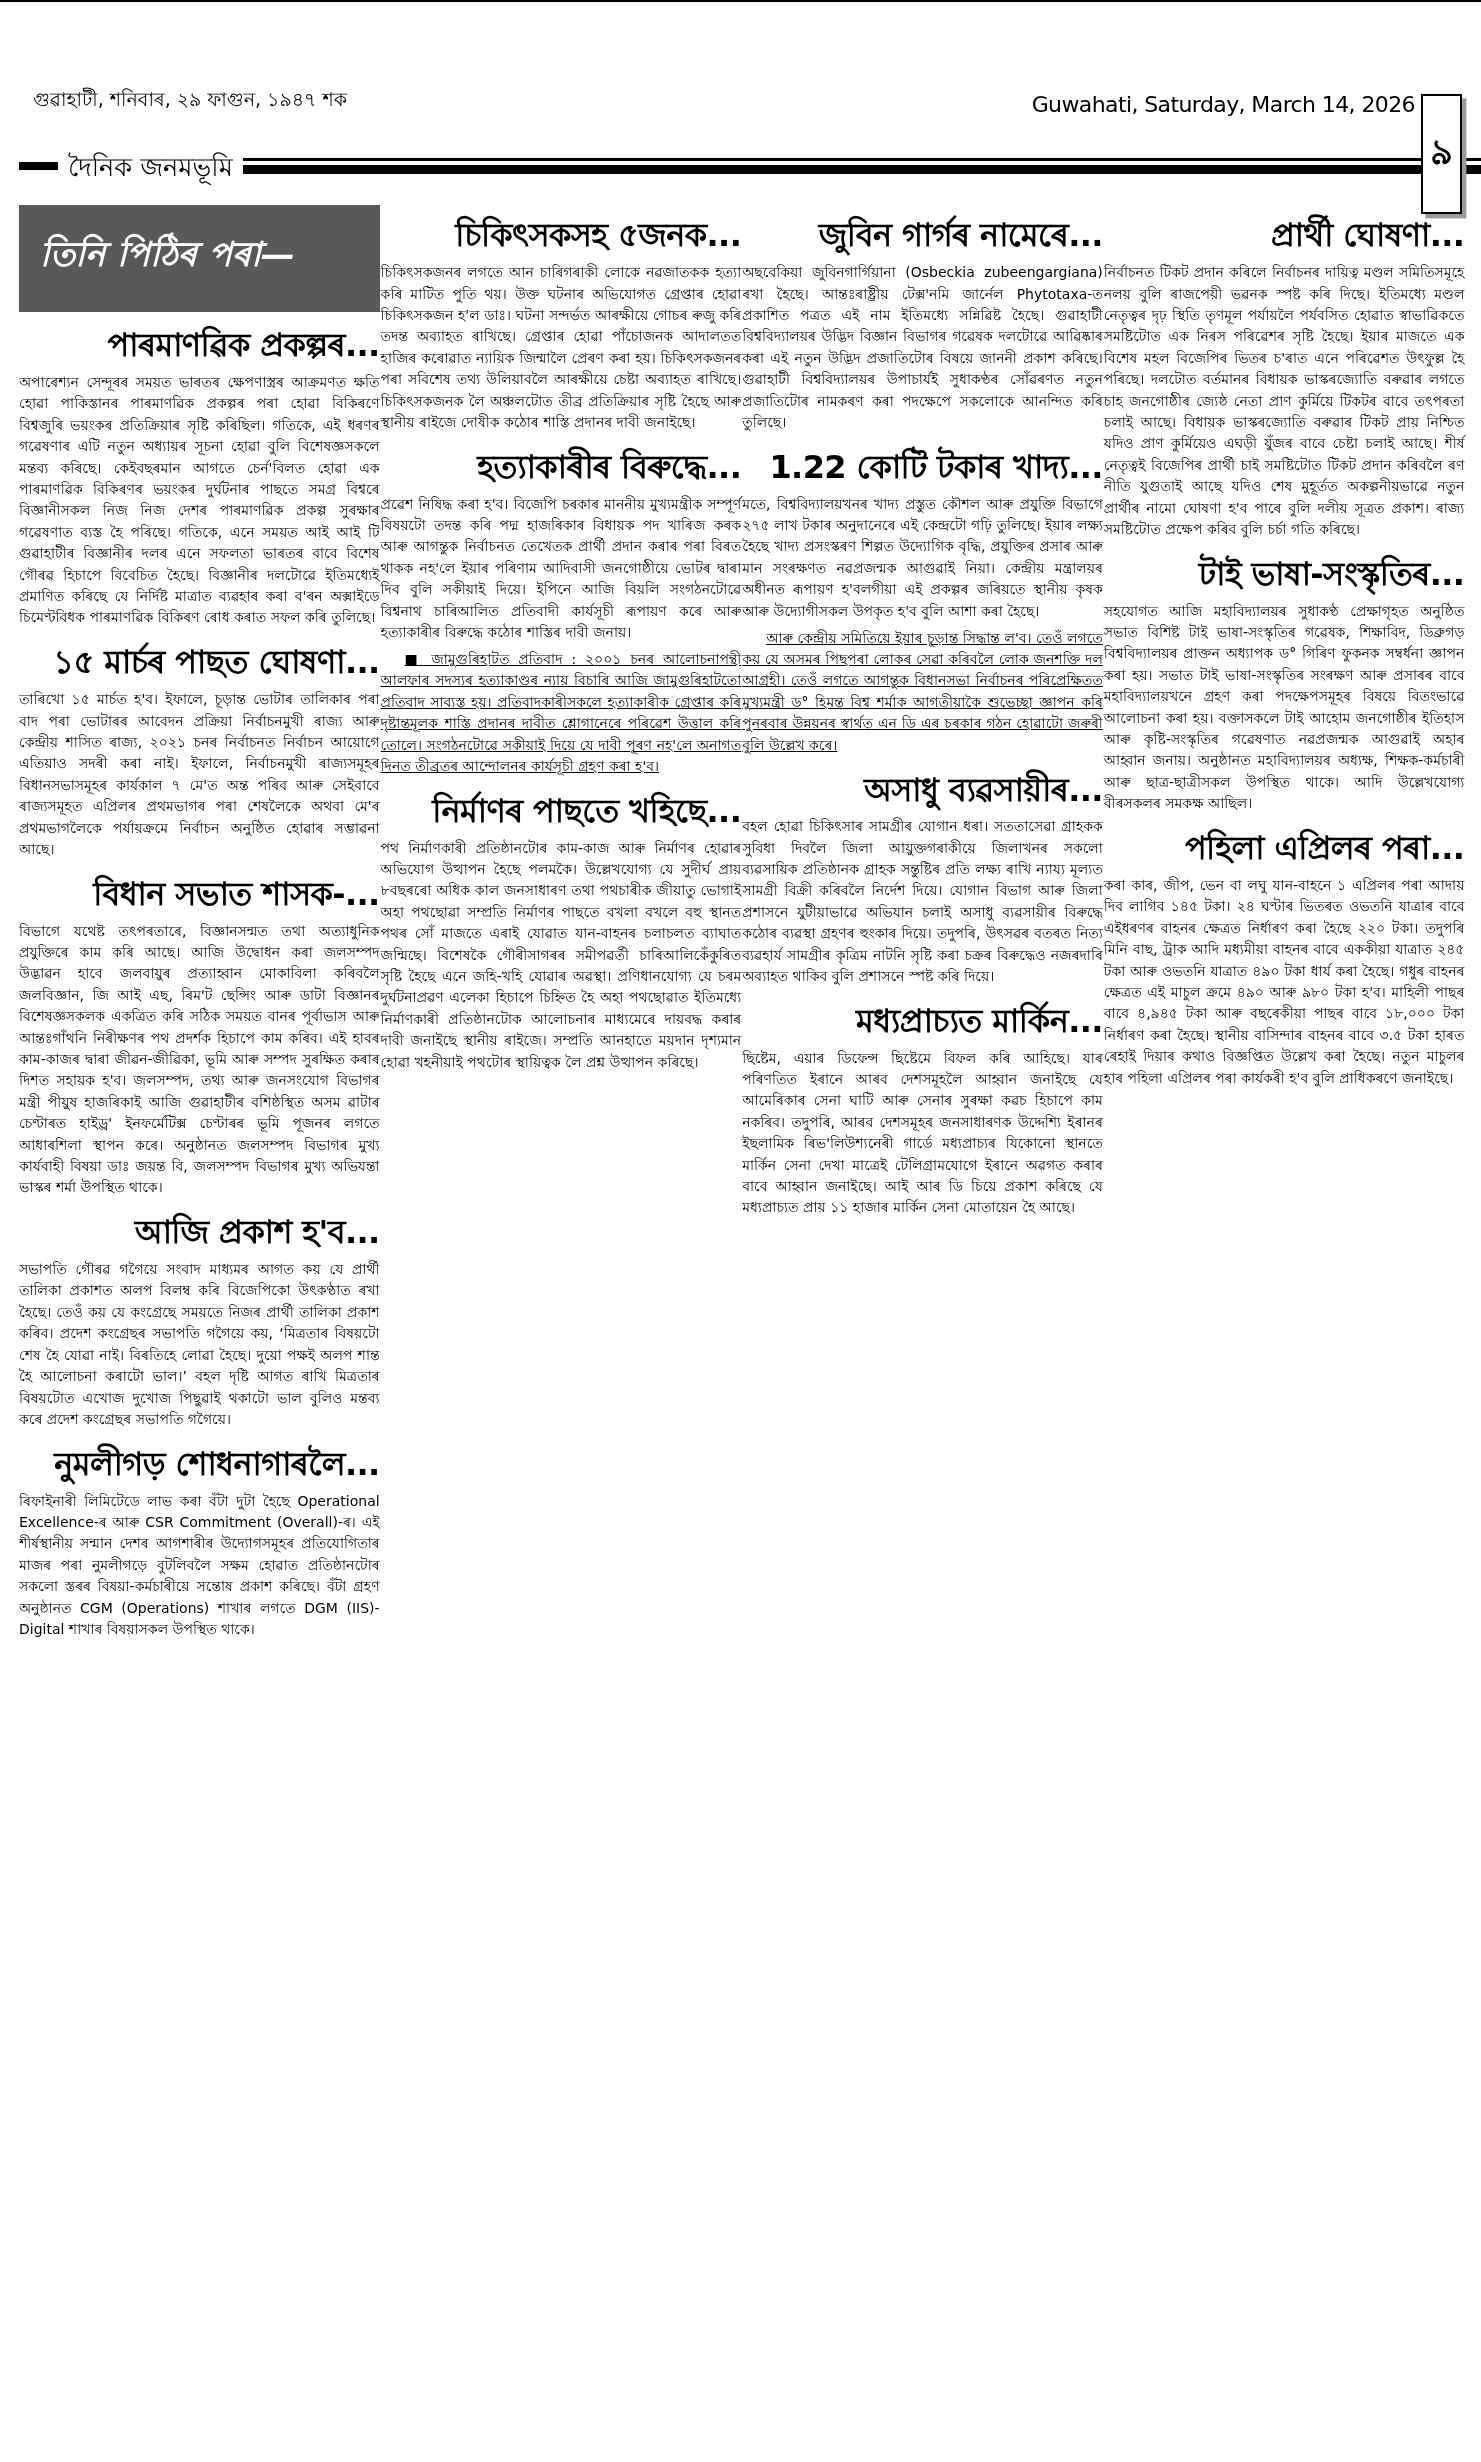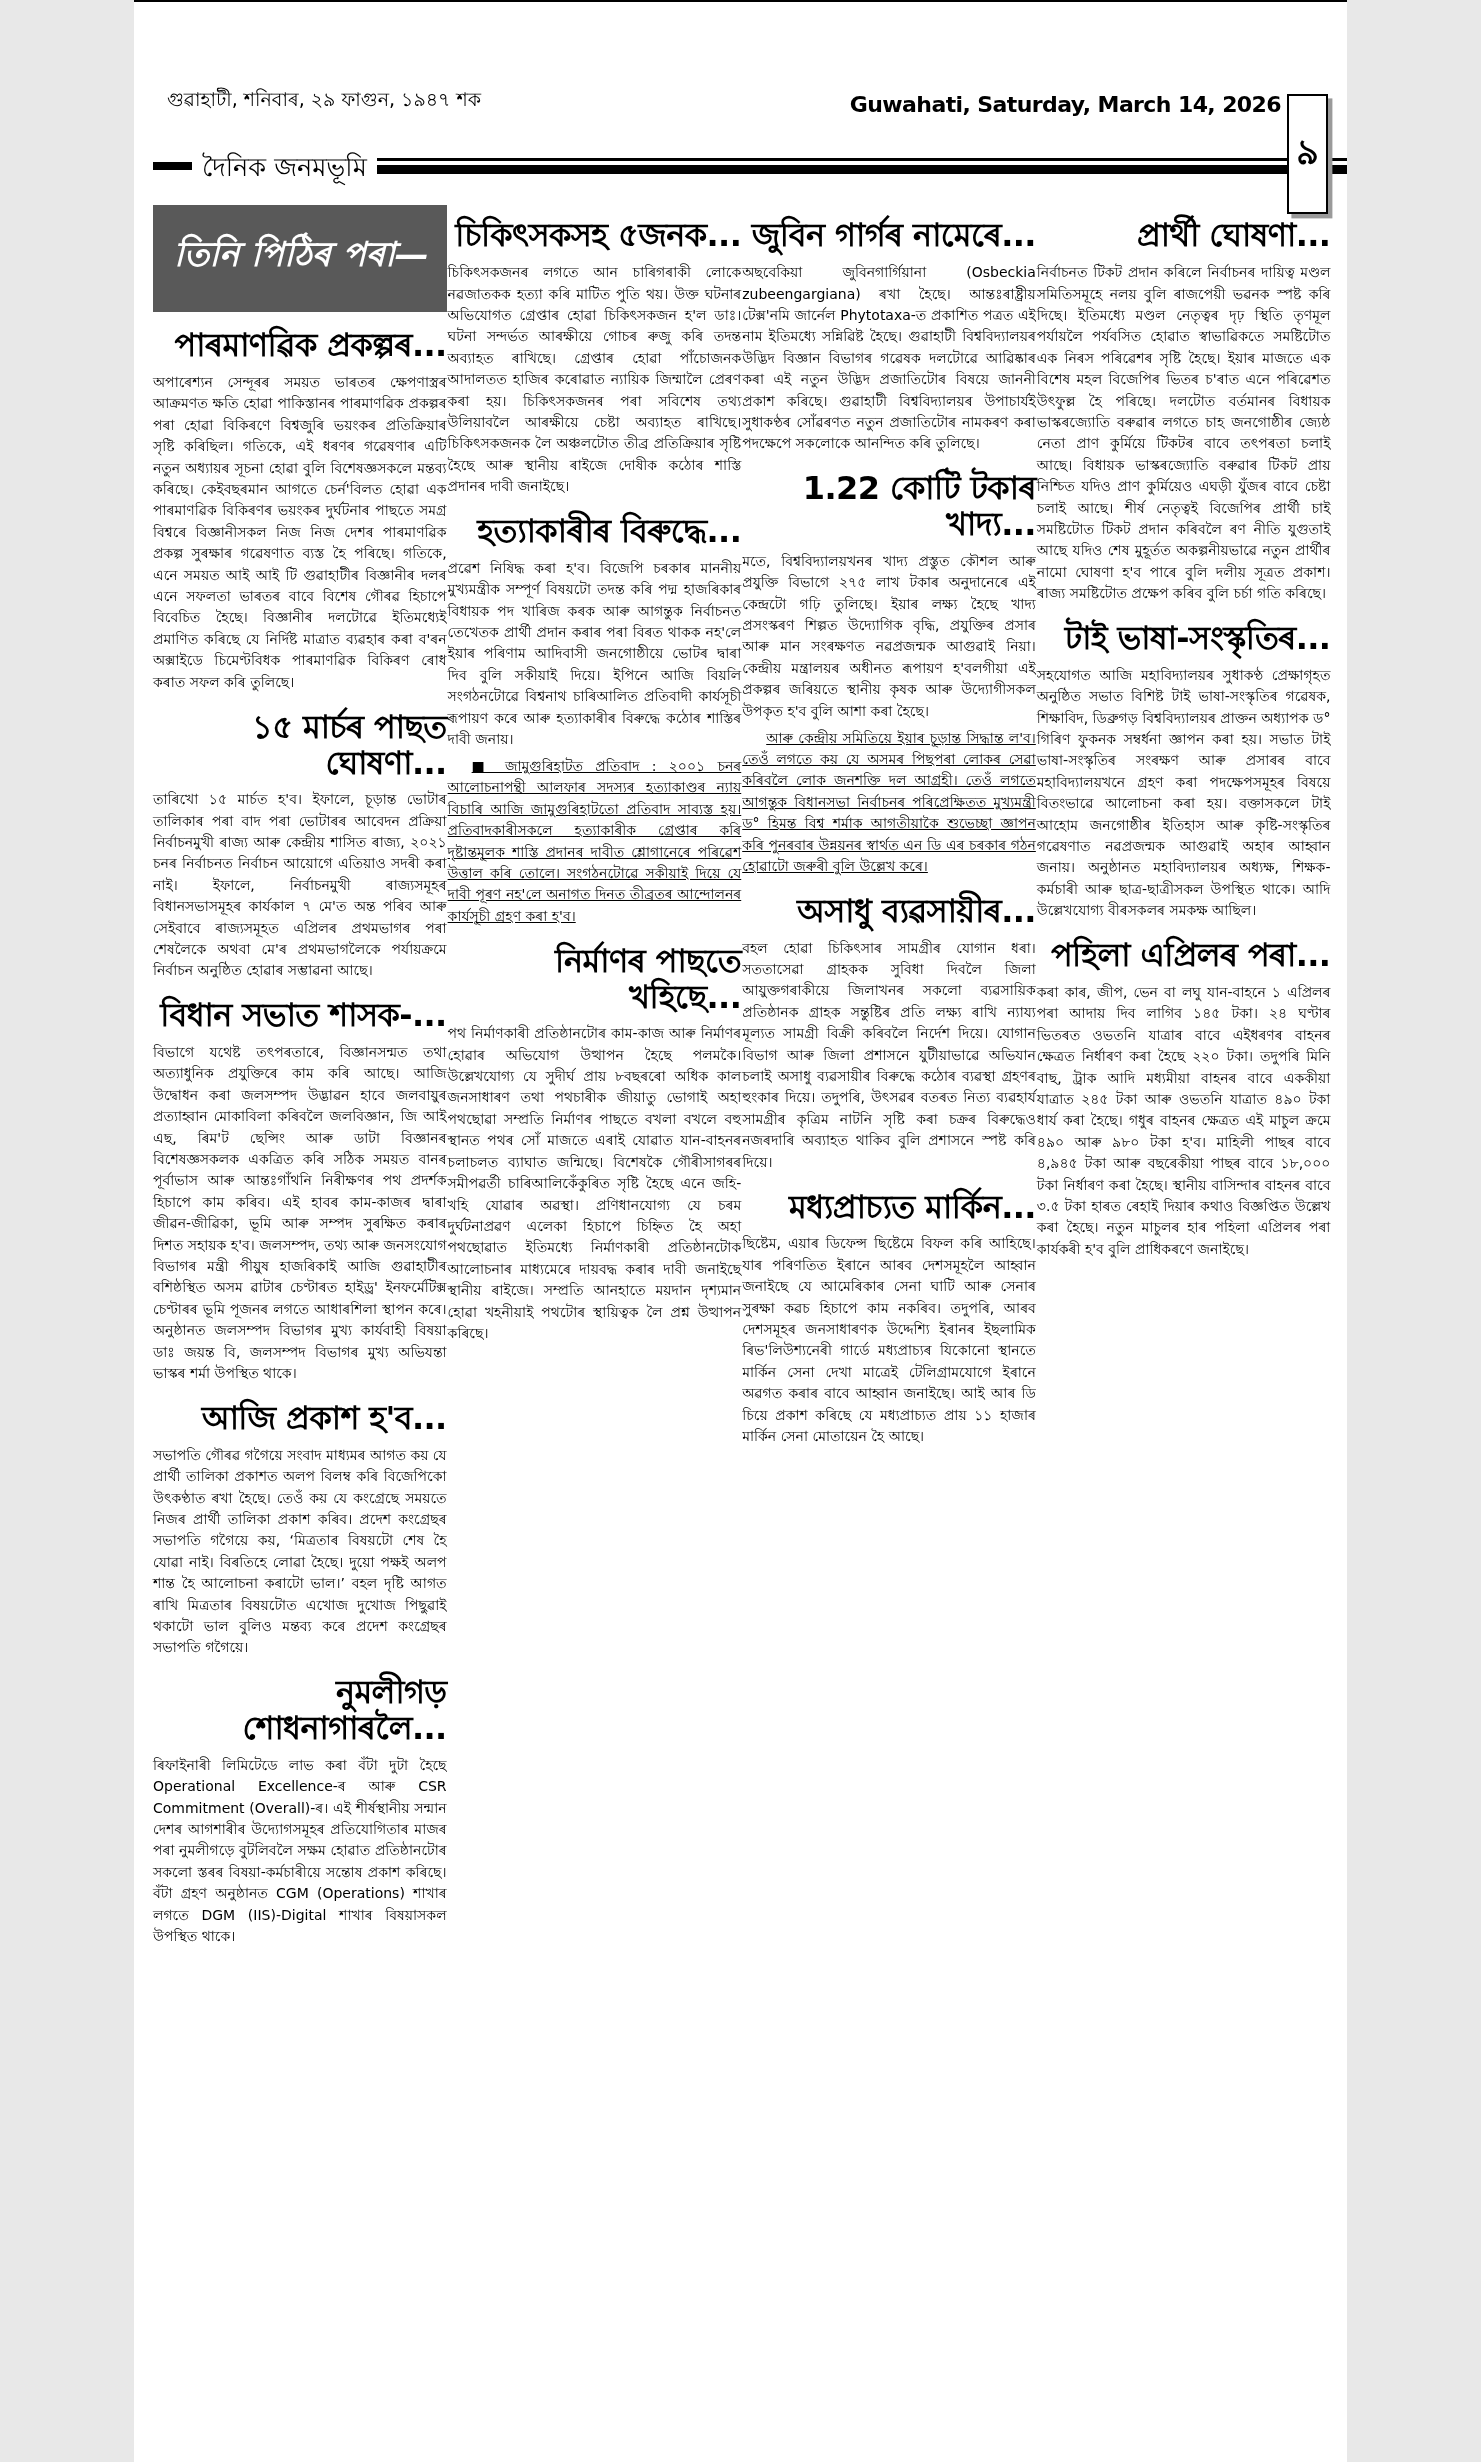--- a/index.html
+++ b/index.html
@@ -1,35 +1,35 @@
 <!DOCTYPE html>
 <html lang="as" style="font-size:8.9px"><head>
 <meta charset="utf-8">
 <style>
   html,body{margin:0;padding:0;background:#e8e8e8;}
   .page{
     position:relative;
-    width:1213px;
+    width:1481px;
     min-height:2462px;
     margin:0 auto;
     background:#ffffff;
     color:#000;
     font-family:"DejaVu Sans","Liberation Sans",sans-serif;
     box-sizing:border-box;
     overflow:hidden;
   }
   .top-rule{border-top:2.2px solid #000;width:100%;}
   .header{
     display:flex;
     justify-content:space-between;
     align-items:flex-end;
     padding:83px 66px 5.5px 33px;
   }
   .date-left{font-size:19px;}
-  .date-right{font-size:22px;font-weight:bold;letter-spacing:-0.6px;}
+  .date-right{font-size:22px;font-weight:normal;letter-spacing:-0.6px;}
   .pagenum-box{
     position:absolute;
     top:94px;
     right:19px;
     width:37px;
     height:116px;
     border:2.2px solid #000;
     box-shadow:4.4px 4.4px 0 #9a9a9a;
     background:#fff;
     display:flex;

